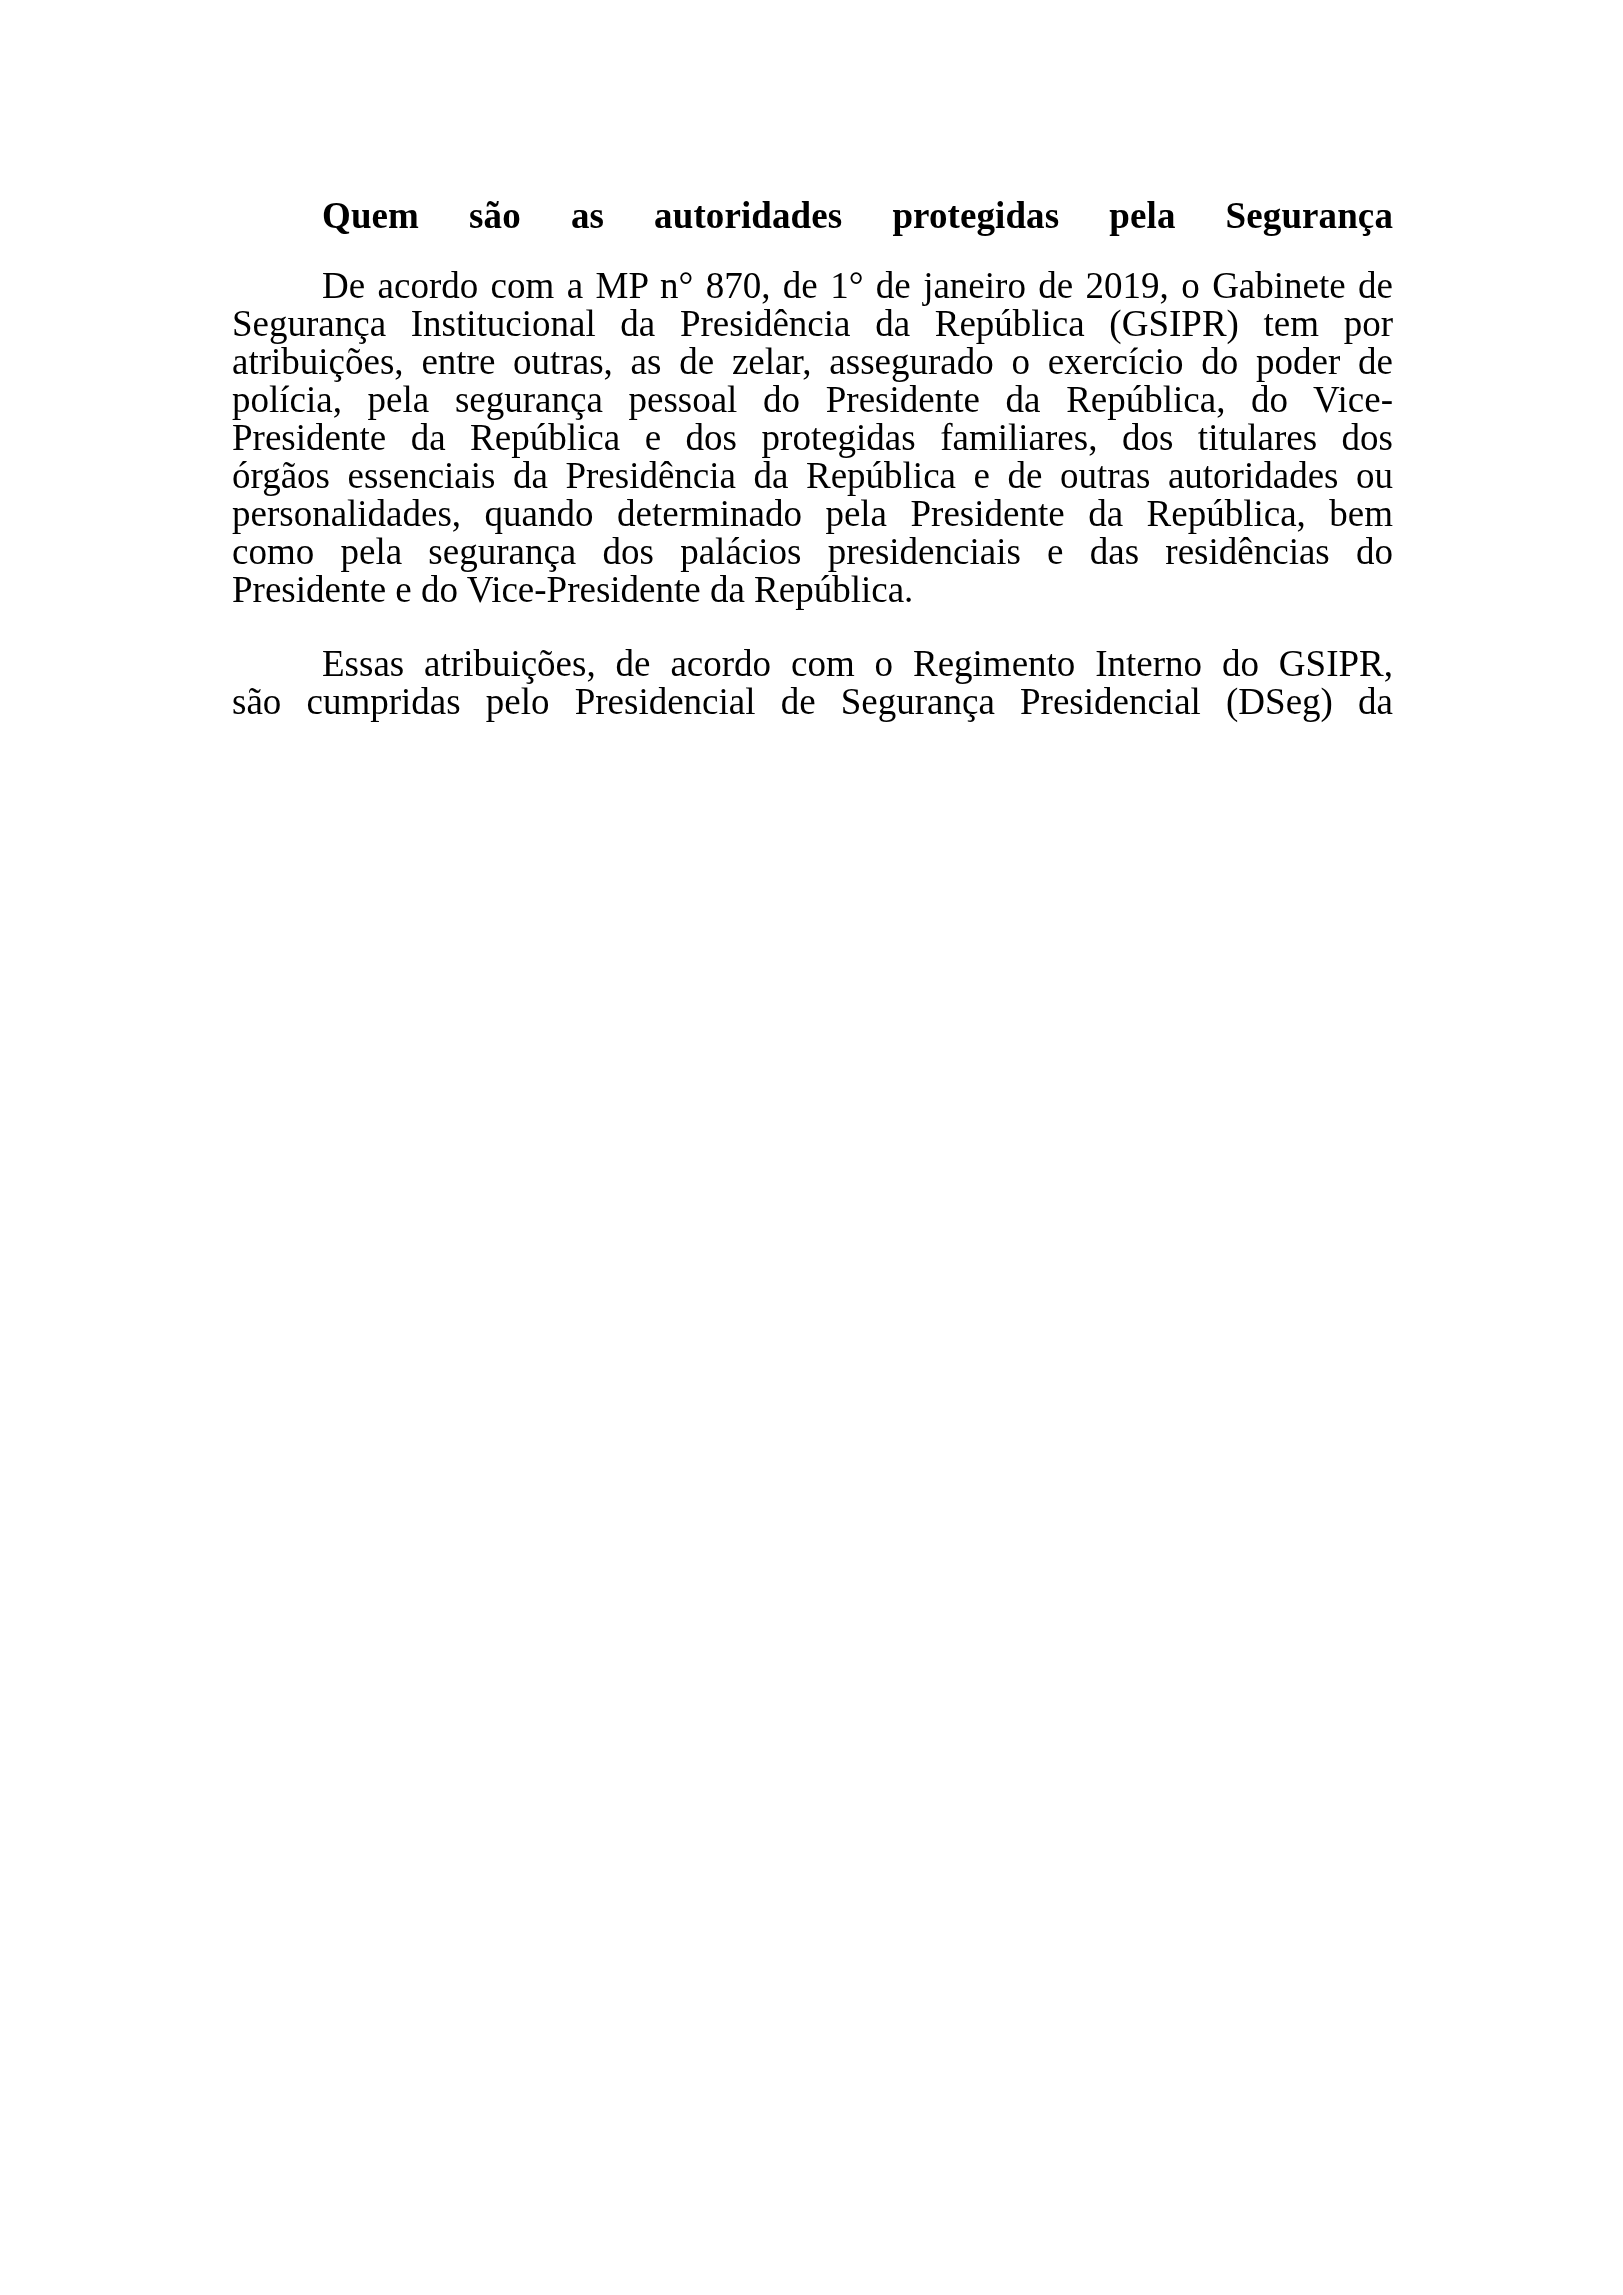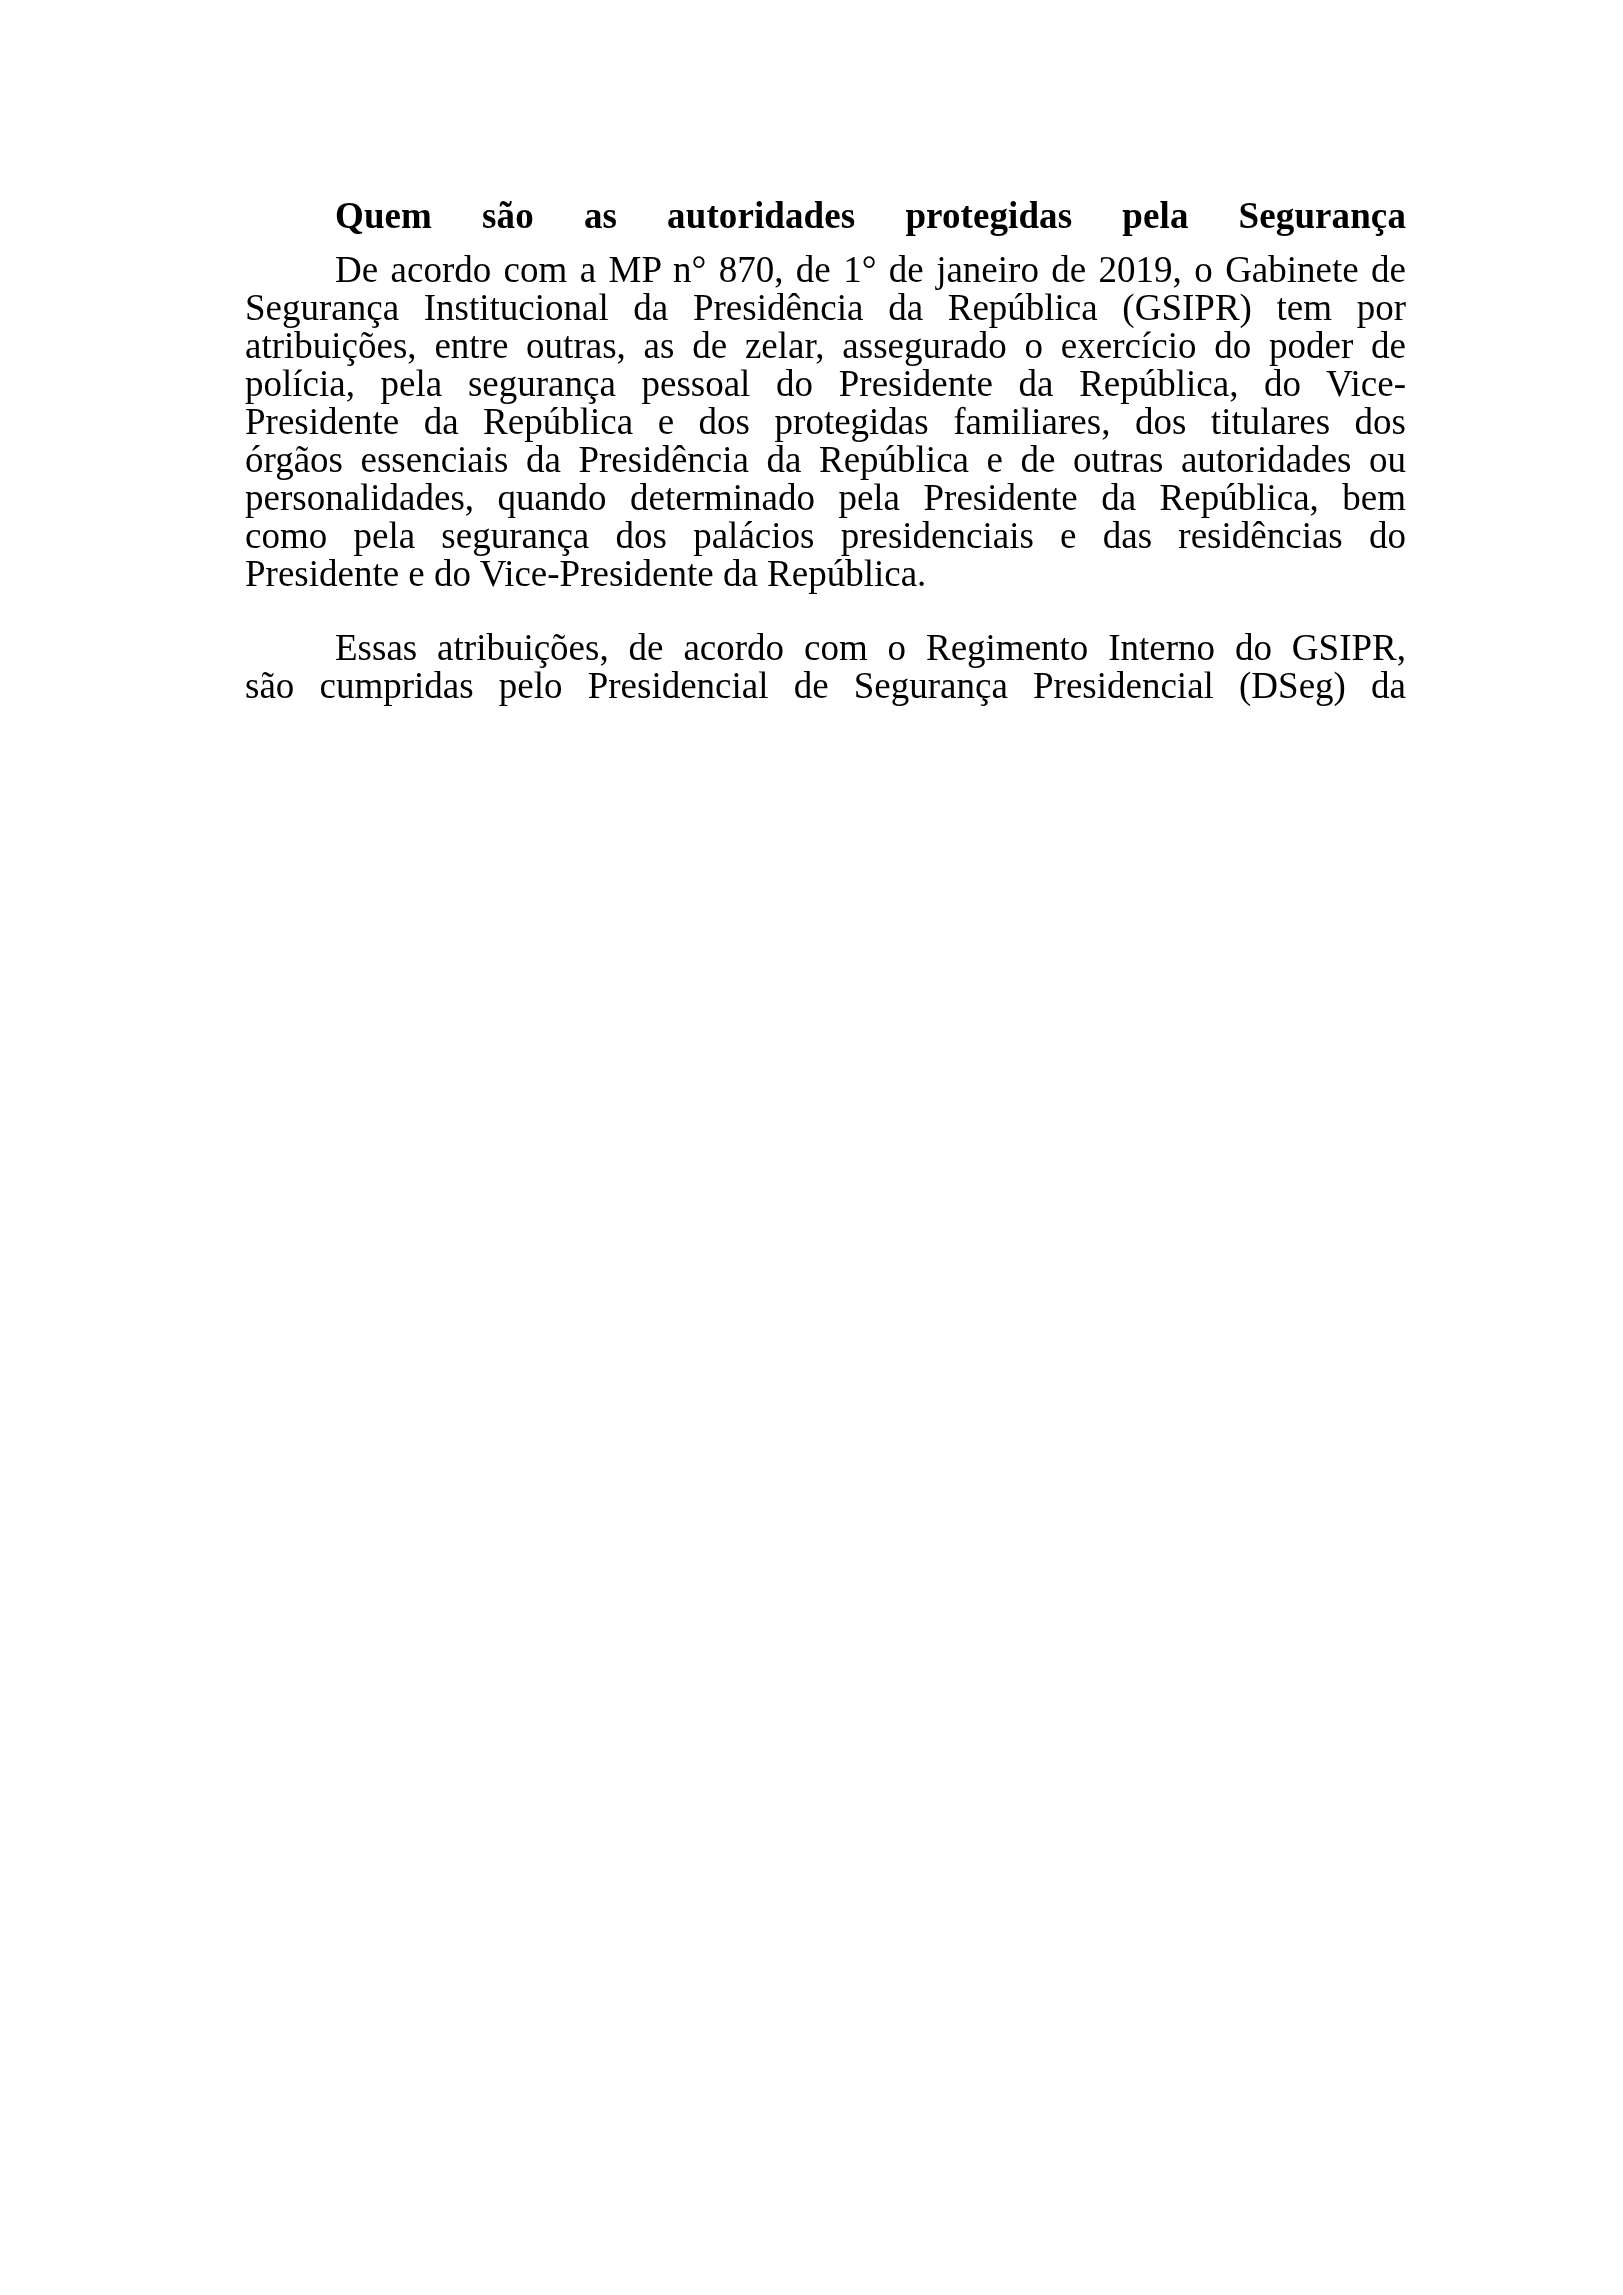--- a/index.html
+++ b/index.html
@@ -16,21 +16,21 @@
   .page {
     position: relative;
     width: 1623px;
     height: 2295px;
     background: #ffffff;
     overflow: hidden;
     box-sizing: border-box;
   }
   .content {
     position: absolute;
-    left: 245px;
+    left: 232px;
     top: 196px;
     width: 1161px;
   }
   
   .doc-heading {
     margin: 0;
     font-size: 37px;
     font-weight: bold;
     line-height: 39px;
     text-align: justify;
@@ -43,21 +43,21 @@
   .doc-para {
     margin: 0;
     font-size: 37px;
     font-weight: normal;
     line-height: 38px;
     text-align: justify;
     text-align-last: left;
     text-indent: 90px;
   }
   .doc-para.first-para {
-    margin-top: 16px;
+    margin-top: 32px;
   }
   .doc-para.second-para {
     margin-top: 36px;
   }
   
   .line {
     display: block;
     text-align: justify;
     text-align-last: justify;
     text-indent: 0;

